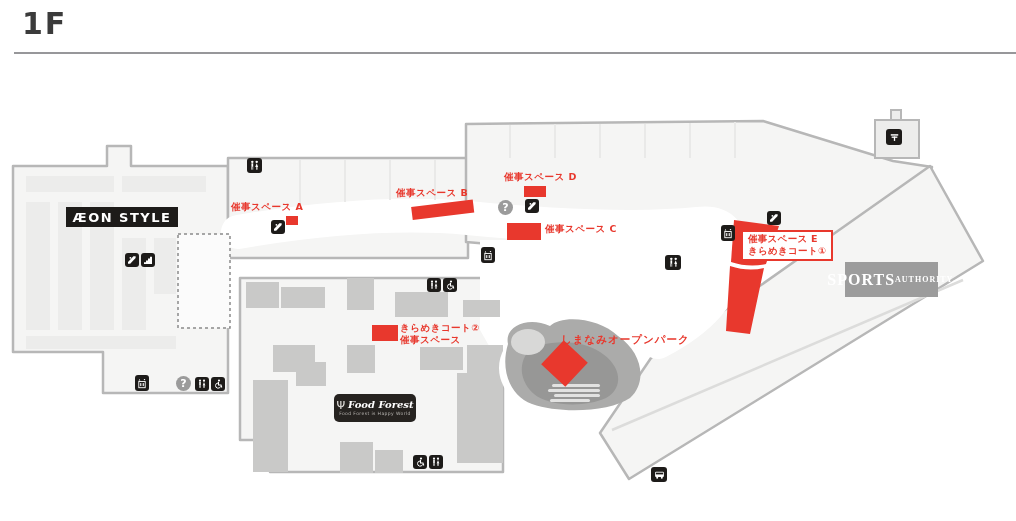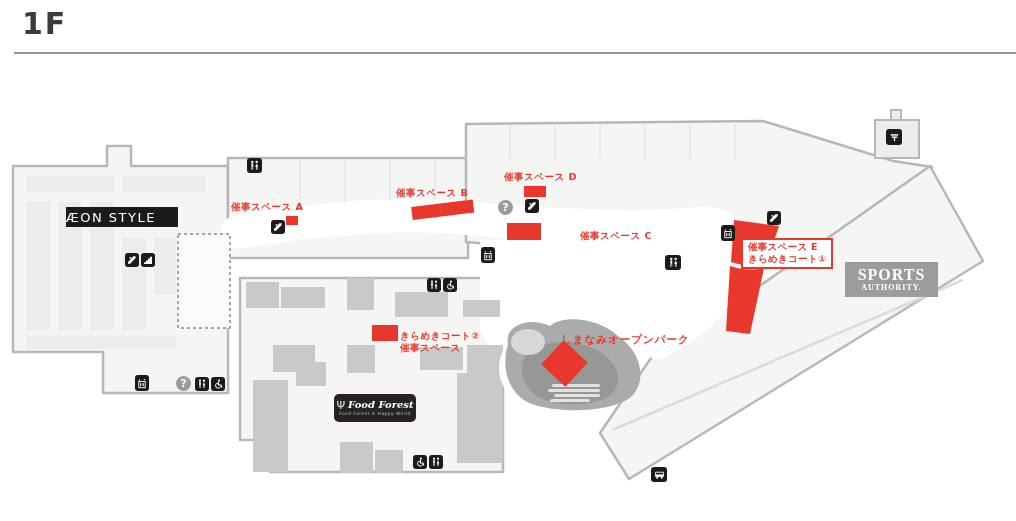--- a/index.html
+++ b/index.html
@@ -6,24 +6,24 @@
   .stage{position:relative;width:1016px;height:521px;background:#fff;overflow:hidden;
          font-family:"DejaVu Sans","Liberation Sans",sans-serif;}
   .floor-title{position:absolute;left:22px;top:6px;font-size:30px;font-weight:bold;
                color:#3b3b3b;letter-spacing:2px;}
   .hdr-rule{position:absolute;left:14px;top:52px;width:1002px;height:2px;background:#97979a;}
   .map{position:absolute;left:0;top:0;width:1016px;height:521px;}
   .map svg{position:absolute;left:0;top:0;}
 
   
   .aeon-sign{position:absolute;left:66px;top:207px;width:112px;height:20px;background:#1d1b19;
-             color:#fff;display:flex;align-items:center;justify-content:flex-start;
-             font-size:13px;font-weight:normal;letter-spacing:1.5px;white-space:nowrap;}
+             color:#fff;display:flex;align-items:center;justify-content:center;
+             font-size:13px;font-weight:bold;letter-spacing:1.5px;white-space:nowrap;}
   .sports-sign{position:absolute;left:845px;top:262px;width:93px;height:35px;background:#9c9c9c;
-               color:#fff;display:flex;flex-direction:column;align-items:center;justify-content:center;
+               color:#fff;display:flex;flex-direction:row;align-items:center;justify-content:center;
                font-family:"Liberation Serif","DejaVu Serif",serif;line-height:1;}
   .sports-sign .l1{font-size:16px;font-weight:bold;letter-spacing:1px;}
   .sports-sign .l2{font-size:8px;font-weight:bold;letter-spacing:1px;margin-top:1px;}
   .ff-sign{position:absolute;left:334px;top:394px;width:82px;height:28px;background:#262320;
            border-radius:5px;color:#fff;display:flex;flex-direction:column;align-items:center;
            justify-content:center;line-height:1;}
   .ff-sign .row{display:flex;align-items:center;gap:3px;}
   .ff-sign .fork{font-size:11px;color:#e8e6e2;}
   .ff-sign .name{font-family:"DejaVu Serif","Liberation Serif",serif;font-style:italic;
                  font-weight:bold;font-size:10px;white-space:nowrap;}
@@ -33,21 +33,21 @@
   .dining-logo .word{font-family:"DejaVu Serif","Liberation Serif",serif;font-size:17px;
                      font-weight:bold;letter-spacing:2px;}
 
   
   .red-label{position:absolute;color:#e8382d;font-weight:bold;font-size:9.5px;
              letter-spacing:.5px;white-space:nowrap;}
   .red-label.park{font-size:10.5px;letter-spacing:1px;}
   .red-box-label{position:absolute;background:#fff;border:2px solid #e8382d;color:#e8382d;
                  font-weight:bold;font-size:9.5px;line-height:1.25;padding:1px 5px;
                  white-space:nowrap;letter-spacing:.3px;}
-  .two-line{line-height:1.3;margin-top:8px;}
+  .two-line{line-height:1.3;}
 
   
   .icon{position:absolute;width:14px;height:14px;background:#1d1b19;border-radius:3px;
         display:flex;align-items:center;justify-content:center;}
   .icon svg{position:static;display:block;}
   .qicon{position:absolute;width:15px;height:15px;background:#9b9b9b;border-radius:50%;
          color:#fff;font-weight:bold;font-size:11px;display:flex;align-items:center;
          justify-content:center;}
 </style>
 </head>
@@ -161,21 +161,21 @@
       <div class="row">
         <span class="fork">Ψ</span>
         <span class="name">Food Forest</span>
       </div>
       <span class="tag">Food Forest is Happy World</span>
     </div>
 
 
     <div class="red-label" style="left:231px;top:201px;text-align:center;">催事スペース A</div>
     <div class="red-label" style="left:396px;top:187px;">催事スペース B</div>
-    <div class="red-label" style="left:545px;top:230px;margin-left:35px;">催事スペース C</div>
+    <div class="red-label" style="left:545px;top:223px;">催事スペース C</div>
     <div class="red-label" style="left:504px;top:171px;">催事スペース D</div>
 
     <div class="red-box-label two-line" style="left:741px;top:230px;">
       <div>催事スペース E</div>
       <div>きらめきコート①</div>
     </div>
 
     <div class="red-label two-line" style="left:400px;top:322px;">
       <div>きらめきコート②</div>
       <div>催事スペース</div>

